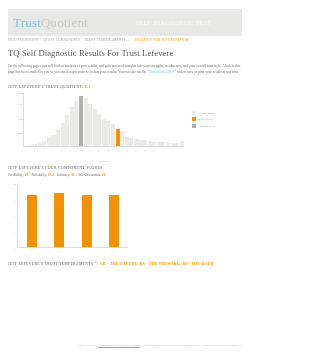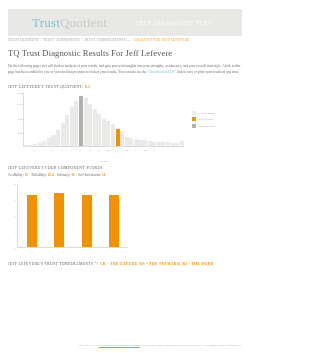--- a/index.html
+++ b/index.html
@@ -17,21 +17,21 @@
     position:relative;
     height:27px;
     margin:9px 8px 0 8px;
     background:#e8e8e6;
     display:flex;
     align-items:center;
   }
   .logo {
     font-size:13px;
     letter-spacing:.2px;
-    padding-left:24px;
+    padding-left:5px;
     white-space:nowrap;
   }
   .logo .t1 { color:#7fc4d8; font-weight:normal; }
   .logo .t2 { color:#c9c9c6; }
   .header-tag {
     position:absolute;
     left:128px;
     top:50%;
     transform:translateY(-50%);
     font-size:5.2px;
@@ -243,21 +243,21 @@
 <div class="breadcrumb">
   <span>TRUST QUOTIENT</span>
   <span class="sep">|</span>
   <span>TRUST COMPONENTS</span>
   <span class="sep">|</span>
   <span>TRUST TEMPERAMENTS</span>
     <span class="tm">TM</span>
   <span class="current">: ANALYSIS FOR JEFF LEFEVERE</span>
 </div>
 
-<div class="page-title">TQ Trust Diagnostic Results For Jeff Lefevere</div>
+<div class="page-title">TQ Self Diagnostic Results For Trust Lefevere</div>
 
 <div class="intro">
   <span>On the following pages you will find an analysis of your results, and gain powerful insights into your strengths, weaknesses, and your overall trust style. A link to this page has been emailed to you so you can always return to look at your results. You can also use the </span><a href="#">“Download as PDF”</a><span> link to save or print your results at any time.</span>
 </div>
 
 <div class="section-head">
   <span>JEFF LEFEVERE'S TRUST QUOTIENT: </span><span class="score">8.5</span>
 </div>
 
 <div class="chart1-wrap">

